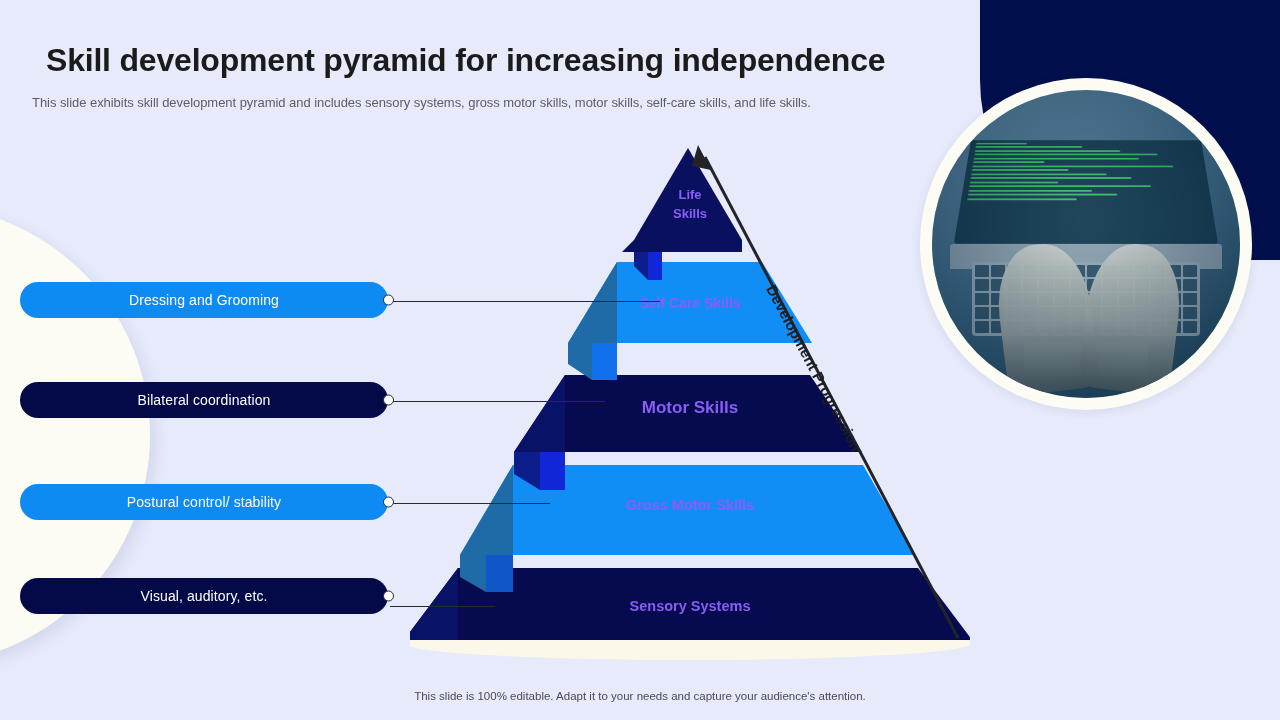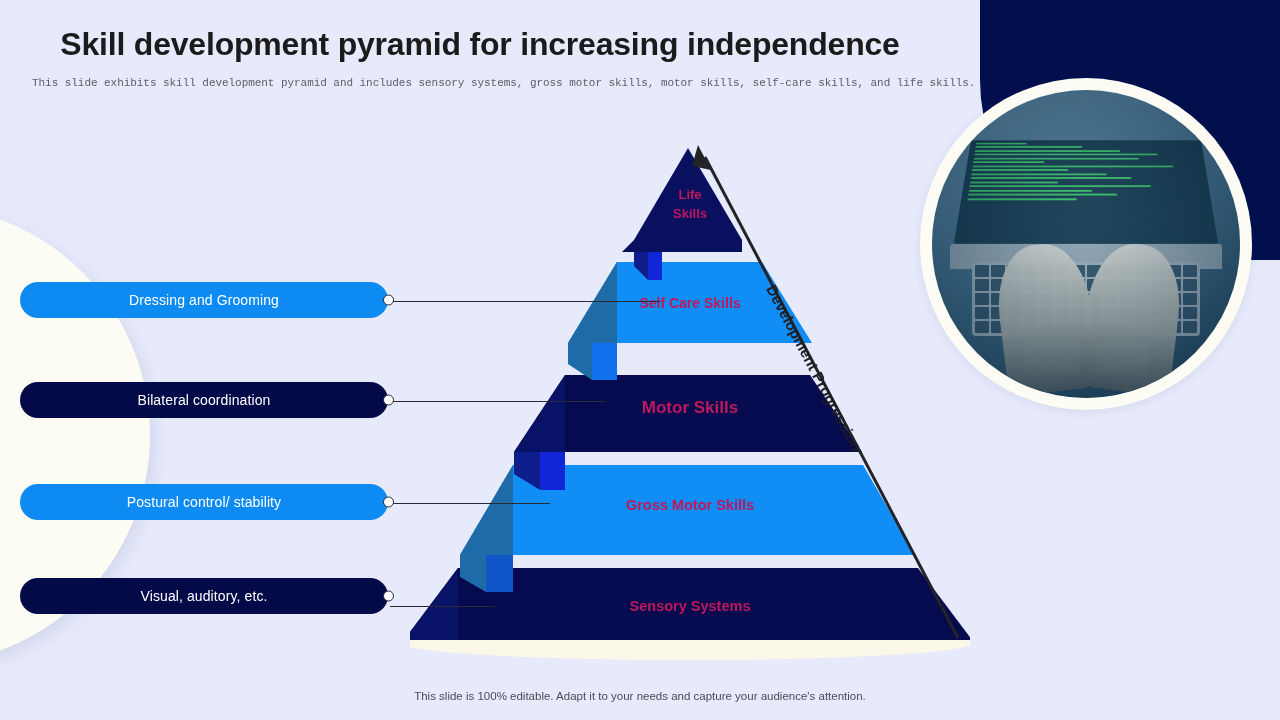--- a/index.html
+++ b/index.html
@@ -27,27 +27,26 @@
     background:#fdfcf4;
     border-radius:50%;
     box-shadow:6px 6px 14px rgba(120,130,170,.16);
     z-index:1;
   }
 
   
   .header{position:absolute;left:30px;top:26px;z-index:6;width:900px;}
   .title{
     font-size:32px;font-weight:bold;color:#1b1b1b;
-    letter-spacing:-.2px;line-height:1.15;margin:0;
+    letter-spacing:-.2px;line-height:1.15;margin:16px;
     white-space:nowrap;
-    text-align:center;
   }
   .subtitle{
-    margin:14px 0 0 2px;font-size:11px;color:#5d5d66;
-    letter-spacing:-.05px;white-space:nowrap;font-family:Liberation Mono, monospace;
+    margin:14px 0 0 2px;font-size:13px;color:#5d5d66;
+    letter-spacing:-.05px;white-space:nowrap;
   }
 
   
   .photo-wrap{
     position:absolute;right:28px;top:78px;
     width:332px;height:332px;border-radius:50%;
     background:#fdfcf4;
     z-index:5;
     display:flex;align-items:center;justify-content:center;
     box-shadow:0 2px 10px rgba(60,70,110,.10);
@@ -113,21 +112,21 @@
     box-sizing:border-box;
   }
   .connector{
     position:absolute;height:1px;background:#2a2a33;z-index:4;
   }
 
   
   .pyramid{position:absolute;left:410px;top:140px;width:560px;height:520px;z-index:3;}
   .tier-label{
     position:absolute;z-index:7;
-    color:#be185d;font-weight:bold;text-align:center;
+    color:#8b5cf6;font-weight:bold;text-align:center;
     width:100%;pointer-events:none;
   }
 
   
   .arrow-label{
     position:absolute;z-index:8;
     font-size:15px;font-weight:bold;color:#1d1d22;
     white-space:nowrap;
     transform-origin:left top;
   }

